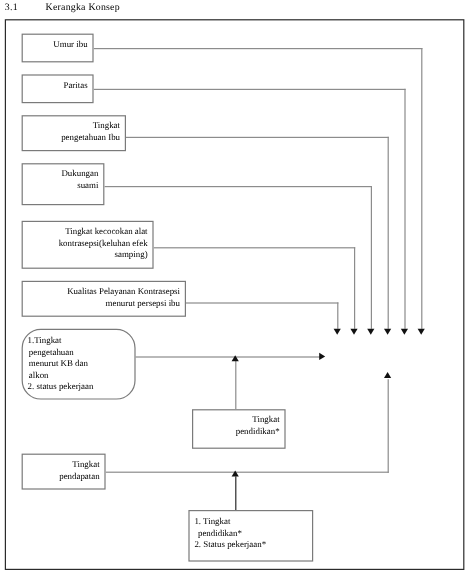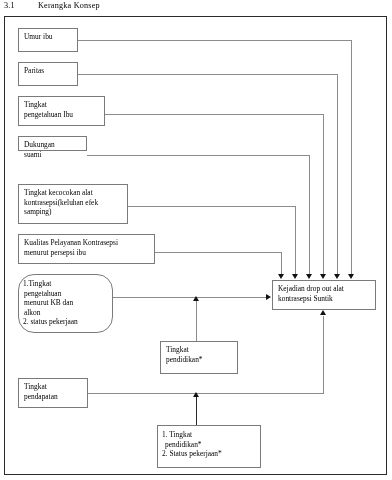--- a/index.html
+++ b/index.html
@@ -37,21 +37,21 @@
     border:1px solid #7a7a7a;
     box-sizing:border-box;
     background:#fff;
     font-family:"Liberation Serif", serif;
     font-size:7.4px;
     line-height:9.6px;
     padding:3px 4px 2px 5px;
     color:#000;
     z-index:5;
   }
-  .box .ln{display:block;white-space:pre;}
+  .box .ln{display:block;white-space:pre;text-align:right;}
 
   
   .box.listbox{padding:4px 3px 3px 4px;}
   .box.listbox .li{display:block;white-space:pre;padding-left:9px;text-indent:-9px;}
 
   
   .h, .v{position:absolute;background:#8c8c8c;z-index:2;}
   .h{height:1px;}
   .v{width:1px;}
   .h.dk,.v.dk{background:#3a3a3a;}
@@ -91,21 +91,21 @@
 
   <div class="box" style="left:18px;top:62px;width:60px;height:24px;">
     <span class="ln">Paritas</span>
   </div>
 
   <div class="box" style="left:18px;top:96px;width:87px;height:30px;">
     <span class="ln">Tingkat</span>
     <span class="ln">pengetahuan Ibu</span>
   </div>
 
-  <div class="box" style="left:18px;top:136px;width:69px;height:15px;">
+  <div class="box" style="left:18px;top:136px;width:69px;height:35px;">
     <span class="ln">Dukungan</span>
     <span class="ln">suami</span>
   </div>
 
   <div class="box" style="left:18px;top:184px;width:110px;height:40px;">
     <span class="ln">Tingkat kecocokan alat</span>
     <span class="ln">kontrasepsi(keluhan efek</span>
     <span class="ln">samping)</span>
   </div>
 
@@ -131,24 +131,20 @@
     <span class="ln">Tingkat</span>
     <span class="ln">pendapatan</span>
   </div>
 
   <div class="box listbox" style="left:157px;top:425px;width:104px;height:43px;">
     <span class="li" style="padding-left:11px;text-indent:-11px;">1. Tingkat</span>
     <span class="li hang" style="padding-left:12px;">pendidikan*</span>
     <span class="li" style="padding-left:11px;text-indent:-11px;">2. Status pekerjaan*</span>
   </div>
 
-  <div class="box" style="left:272px;top:280px;width:104px;height:30px;">
-    <span class="ln">Kejadian drop out alat</span>
-    <span class="ln">kontrasepsi Suntik</span>
-  </div>
 
   <div class="h" style="left:78px;top:40px;width:274px;"></div>
   <div class="v" style="left:351px;top:40px;height:234px;"></div>
   <div class="arr down" style="left:348px;top:274px;"></div>
 
   <div class="h" style="left:78px;top:74px;width:260px;"></div>
   <div class="v" style="left:337px;top:74px;height:200px;"></div>
   <div class="arr down" style="left:334px;top:274px;"></div>
 
   <div class="h" style="left:105px;top:114px;width:219px;"></div>

